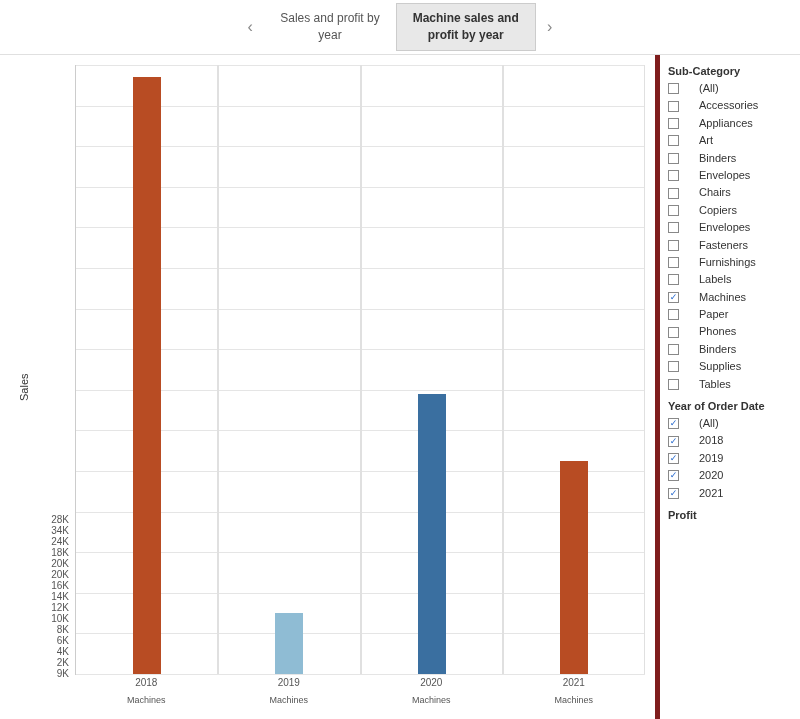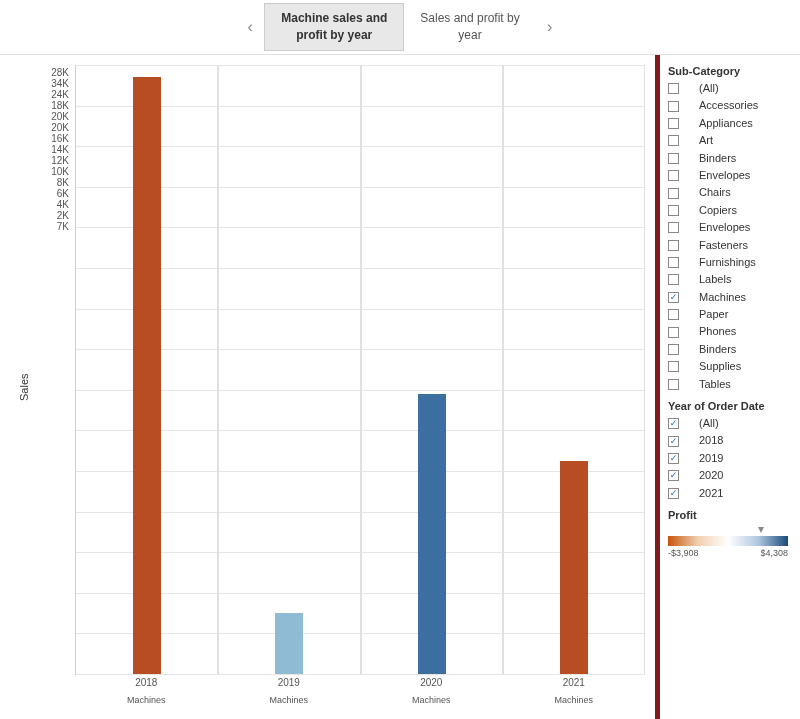--- a/index.html
+++ b/index.html
@@ -103,21 +103,21 @@
 
     .y-axis-and-plot {
       display: flex;
       flex: 1;
     }
 
     .y-axis {
       width: 38px;
       display: flex;
       flex-direction: column;
-      justify-content: flex-start;
+      justify-content: flex-end;
       align-items: flex-end;
       padding-right: 6px;
       padding-bottom: 30px;
       padding-top: 2px;
     }
     .y-tick {
       font-size: 10px;
       color: #555;
     }
 
@@ -298,27 +298,27 @@
       top: 0;
     }
   </style>
 </head>
 <body>
 
 <div class="page-container">
 
   <div class="nav-header">
     <div class="nav-arrow">‹</div>
+    <div class="nav-tab">
+      <span style="white-space:pre-line;">Sales and profit by
+year</span>
+    </div>
     <div class="nav-tab active">
       <span style="white-space:pre-line;">Machine sales and
 profit by year</span>
-    </div>
-    <div class="nav-tab">
-      <span style="white-space:pre-line;">Sales and profit by
-year</span>
     </div>
     <div class="nav-arrow">›</div>
   </div>
 
   <div class="main-content">
 
     <div class="chart-area">
 
 
       <div class="chart-wrapper">
@@ -336,21 +336,21 @@
               <span class="y-tick">20K</span>
               <span class="y-tick">20K</span>
               <span class="y-tick">16K</span>
               <span class="y-tick">14K</span>
               <span class="y-tick">12K</span>
               <span class="y-tick">10K</span>
               <span class="y-tick">8K</span>
               <span class="y-tick">6K</span>
               <span class="y-tick">4K</span>
               <span class="y-tick">2K</span>
-              <span class="y-tick">7K</span>
+              <span class="y-tick">9K</span>
             </div>
 
             <div class="plot-area">
               <div class="plot-grid">
 
                 <div class="grid-line" style="top:0%"></div>
                 <div class="grid-line" style="top:6.67%"></div>
                 <div class="grid-line" style="top:13.33%"></div>
                 <div class="grid-line" style="top:20%"></div>
                 <div class="grid-line" style="top:26.67%"></div>
@@ -511,26 +511,16 @@
       <div class="legend-item">
         <div class="checkbox checked"></div>
         <span class="legend-label">2020</span>
       </div>
       <div class="legend-item">
         <div class="checkbox checked"></div>
         <span class="legend-label">2021</span>
       </div>
 
       <div class="legend-section-title">Profit</div>
-      <div class="profit-scale">
-        <div class="profit-triangle">
-          <div class="profit-triangle-marker"></div>
-        </div>
-        <div class="profit-bar"></div>
-        <div class="profit-labels">
-          <span>-$3,908</span>
-          <span>$4,308</span>
-        </div>
-      </div>
 
     </div>
   </div>
 </div>
 
 </body></html>

